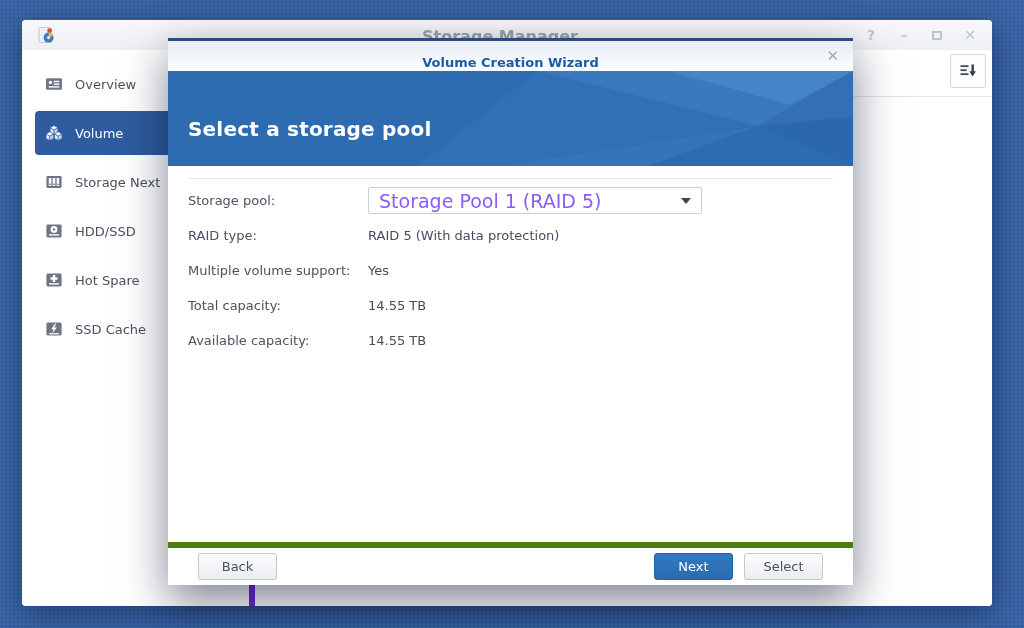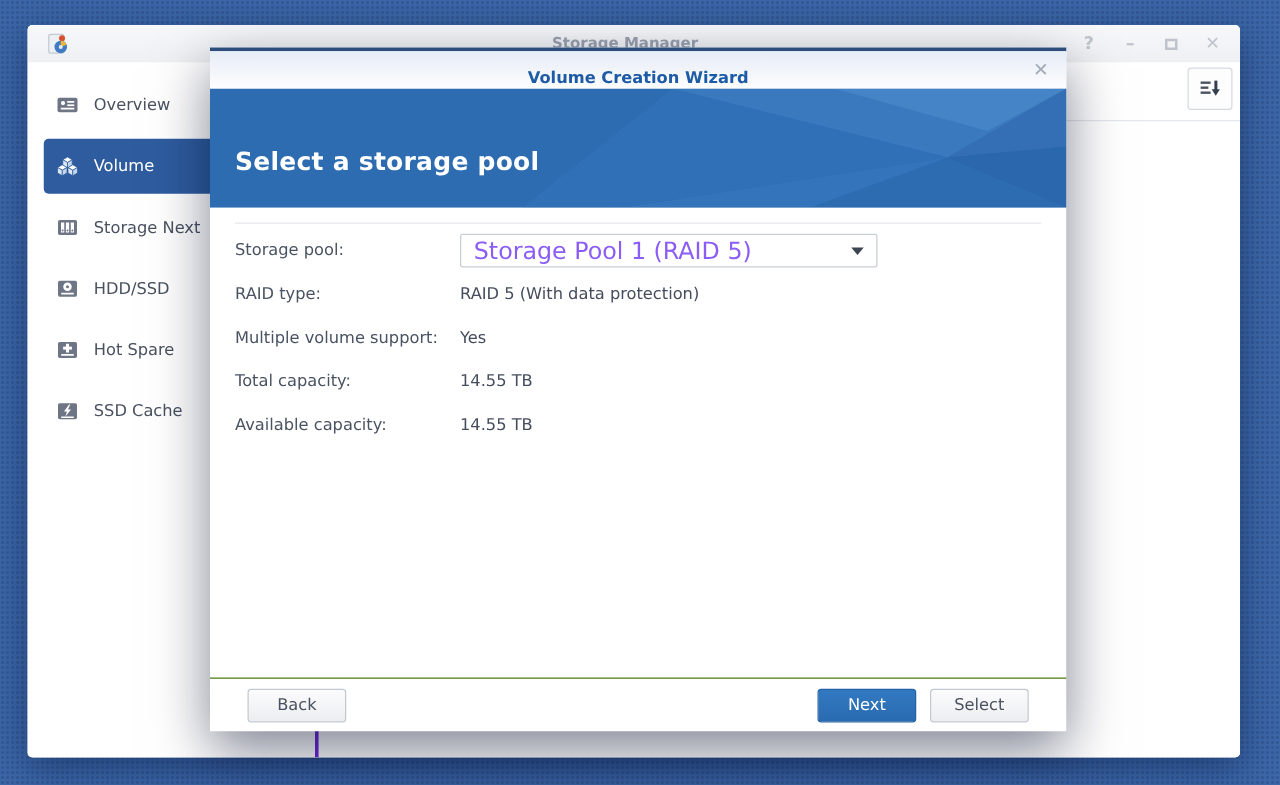--- a/index.html
+++ b/index.html
@@ -12,31 +12,31 @@
     background-size:4px 4px; }
 
   
   .app-window { position:absolute; left:22px; top:20px; width:970px; height:586px;
     background:#fff; border-radius:4px; box-shadow:0 8px 30px rgba(0,15,50,.45);
     z-index:1; overflow:hidden; }
   .titlebar { position:relative; height:30px;
     background:linear-gradient(#f7f8fa,#eef0f3); }
   .app-icon { position:absolute; left:14px; top:5px; width:20px; height:20px; }
   .win-title { position:absolute; left:0; right:14px; top:7px; text-align:center;
-    font-size:12px; font-weight:bold; color:#99a1ae; }
+    font-size:16px; font-weight:bold; color:#99a1ae; }
   .win-controls { position:absolute; right:14px; top:0; height:30px;
     display:flex; align-items:center; gap:17px; color:#bfc4cc; }
   .win-controls .wc { font-size:14px; font-weight:bold; line-height:1;
     cursor:pointer; display:inline-flex; align-items:center; justify-content:center;
     width:16px; height:16px; }
   .max-box { display:inline-block; width:10px; height:9px;
     border:2px solid #bfc4cc; }
 
   .sidebar { position:absolute; left:0; top:30px; bottom:0; width:233px;
-    background:#fff; border-right:3px solid #6d28d9; padding-top:12px; }
+    background:#fff; border-right:6px solid #6d28d9; padding-top:12px; }
   .side-item { height:44px; margin:0 0 5px 13px; width:170px;
     display:flex; align-items:center; padding-left:10px; gap:12px;
     color:#4a5260; font-size:13px; cursor:pointer; border-radius:4px; }
   .side-item.selected { background:#2e5c9e; color:#fff; }
   .side-icon { width:18px; height:18px; flex:0 0 18px; display:inline-flex; }
 
   .content { position:absolute; left:233px; top:30px; right:0; bottom:0;
     background:#fff; }
   .toolbar { height:47px; border-bottom:1px solid #e3e6ea; position:relative; }
   .queue-btn { position:absolute; right:6px; top:4px; width:36px; height:34px;
@@ -65,21 +65,21 @@
   .form-label { width:180px; flex:0 0 180px; font-size:13px; color:#4a5362; }
   .form-value { font-size:13px; color:#454d5c; }
   .select { width:334px; height:27px; background:#fff; border:1px solid #c9ced5;
     border-radius:2px; display:flex; align-items:center; justify-content:space-between;
     padding:0 10px; cursor:pointer; }
   .select-value { font-size:19px; color:#8b5cf6;text-align:center; }
   .select-arrow { width:0; height:0; border-left:5px solid transparent;
     border-right:5px solid transparent; border-top:6px solid #3c4554; }
 
   .dlg-footer { position:absolute; left:0; right:0; bottom:0; height:43px;
-    border-top:1px solid #4d7c0f; display:flex; align-items:center;
+    border-top:6px solid #4d7c0f; display:flex; align-items:center;
     justify-content:space-between; padding:0 30px; }
   .footer-right { display:flex; gap:11px; }
   .btn { height:27px; min-width:79px; padding:0 14px; font-size:13px;
     font-family:inherit; color:#4a5260; border:1px solid #c3c8d0; border-radius:3px;
     background:linear-gradient(#fcfcfd,#ebedf0); cursor:pointer; }
   .btn-primary { background:linear-gradient(#3279c2,#2a6bb0);
     border-color:#2462a6; color:#fff; }
 </style>
 </head>
 <body>

